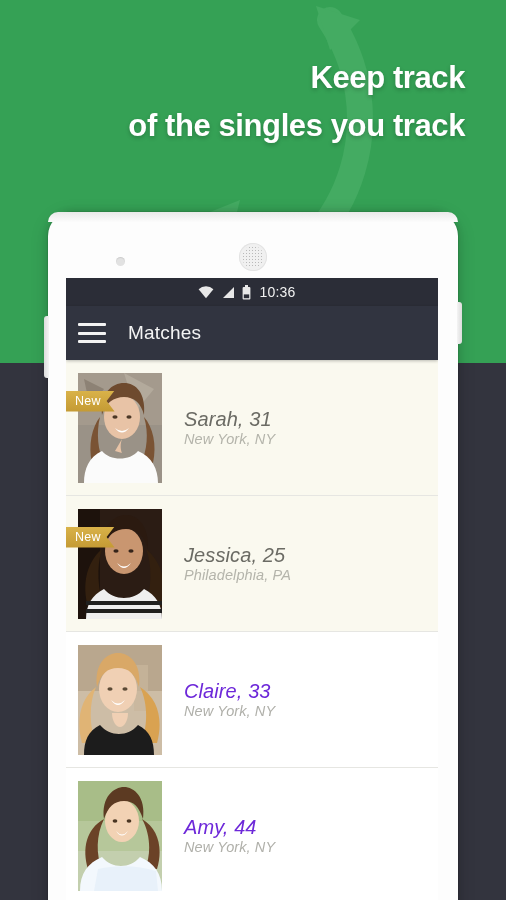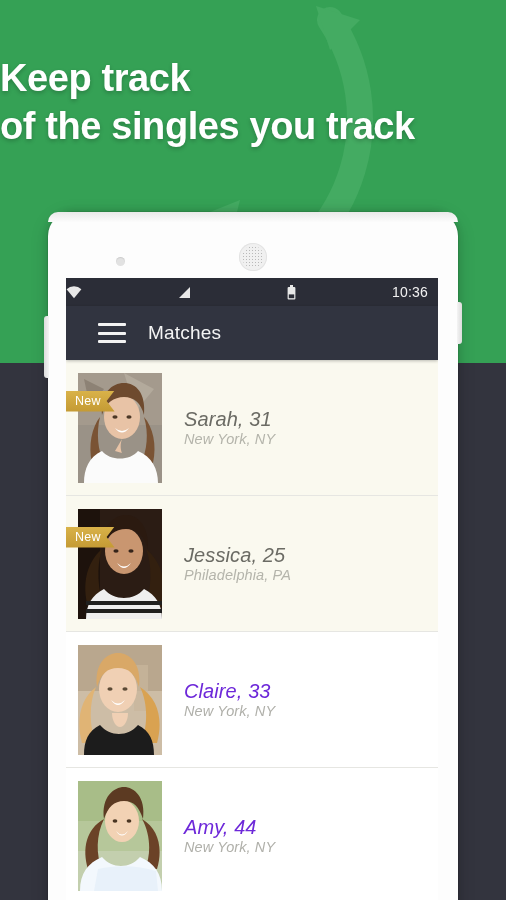--- a/index.html
+++ b/index.html
@@ -30,23 +30,23 @@
     left: 30px; top: -40px;
     width: 420px; height: 420px;
     opacity: 1;
   }
 
   
   .headline {
     position: absolute;
     left: 0; top: 54px;
     width: 465px;
-    text-align: left;
+    text-align: right;
     color: #ffffff;
-    font-size: 38px;
+    font-size: 31px;
     font-weight: bold;
     line-height: 48px;
     letter-spacing: -0.4px;
     text-shadow: 0 2px 4px rgba(0,0,0,0.22);
     z-index: 5;
   }
   .headline .ln { display: block; }
 
   
   .phone {
@@ -117,39 +117,39 @@
     overflow: hidden;
     box-shadow: inset 0 0 0 1px #d7d9d4;
   }
 
   
   .statusbar {
     height: 28px;
     background: #2b2d37;
     display: flex;
     align-items: center;
-    justify-content: space-between;
+    justify-content: center;
     padding-right: 10px;
     gap: 7px;
   }
   .sb-icon { display: block; }
   .sb-time {
     color: #f1f1f1;
     font-size: 14px;
     letter-spacing: 0.2px;
     margin-left: 1px;
   }
 
   
   .appbar {
     height: 54px;
     background: #313440;
     display: flex;
     align-items: center;
-    padding-left: 32px;
+    padding-left: 12px;
     box-shadow: 0 1px 3px rgba(0,0,0,0.25);
     position: relative;
     z-index: 3;
   }
   .hamburger {
     width: 28px; height: 20px;
     display: flex; flex-direction: column;
     justify-content: space-between;
     cursor: pointer;
   }

